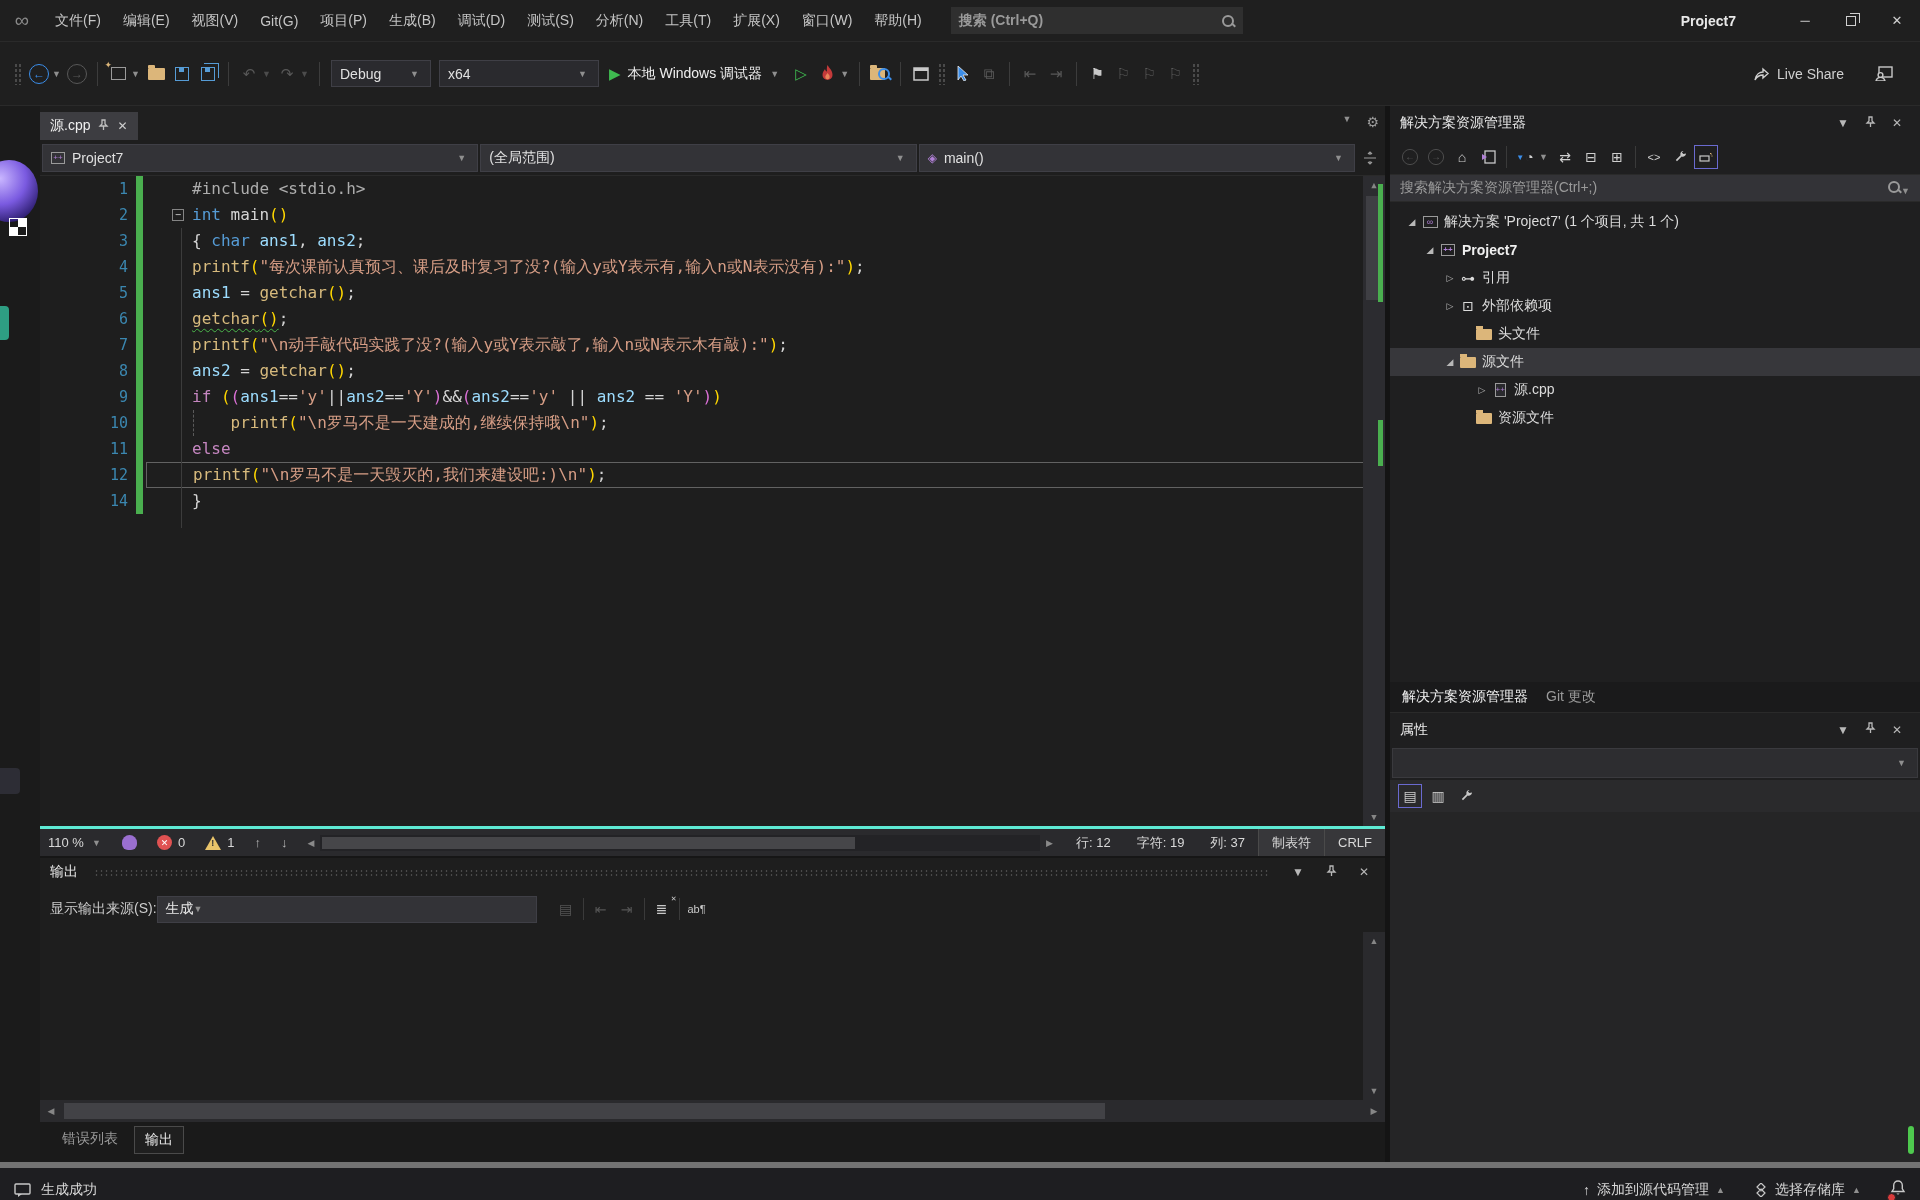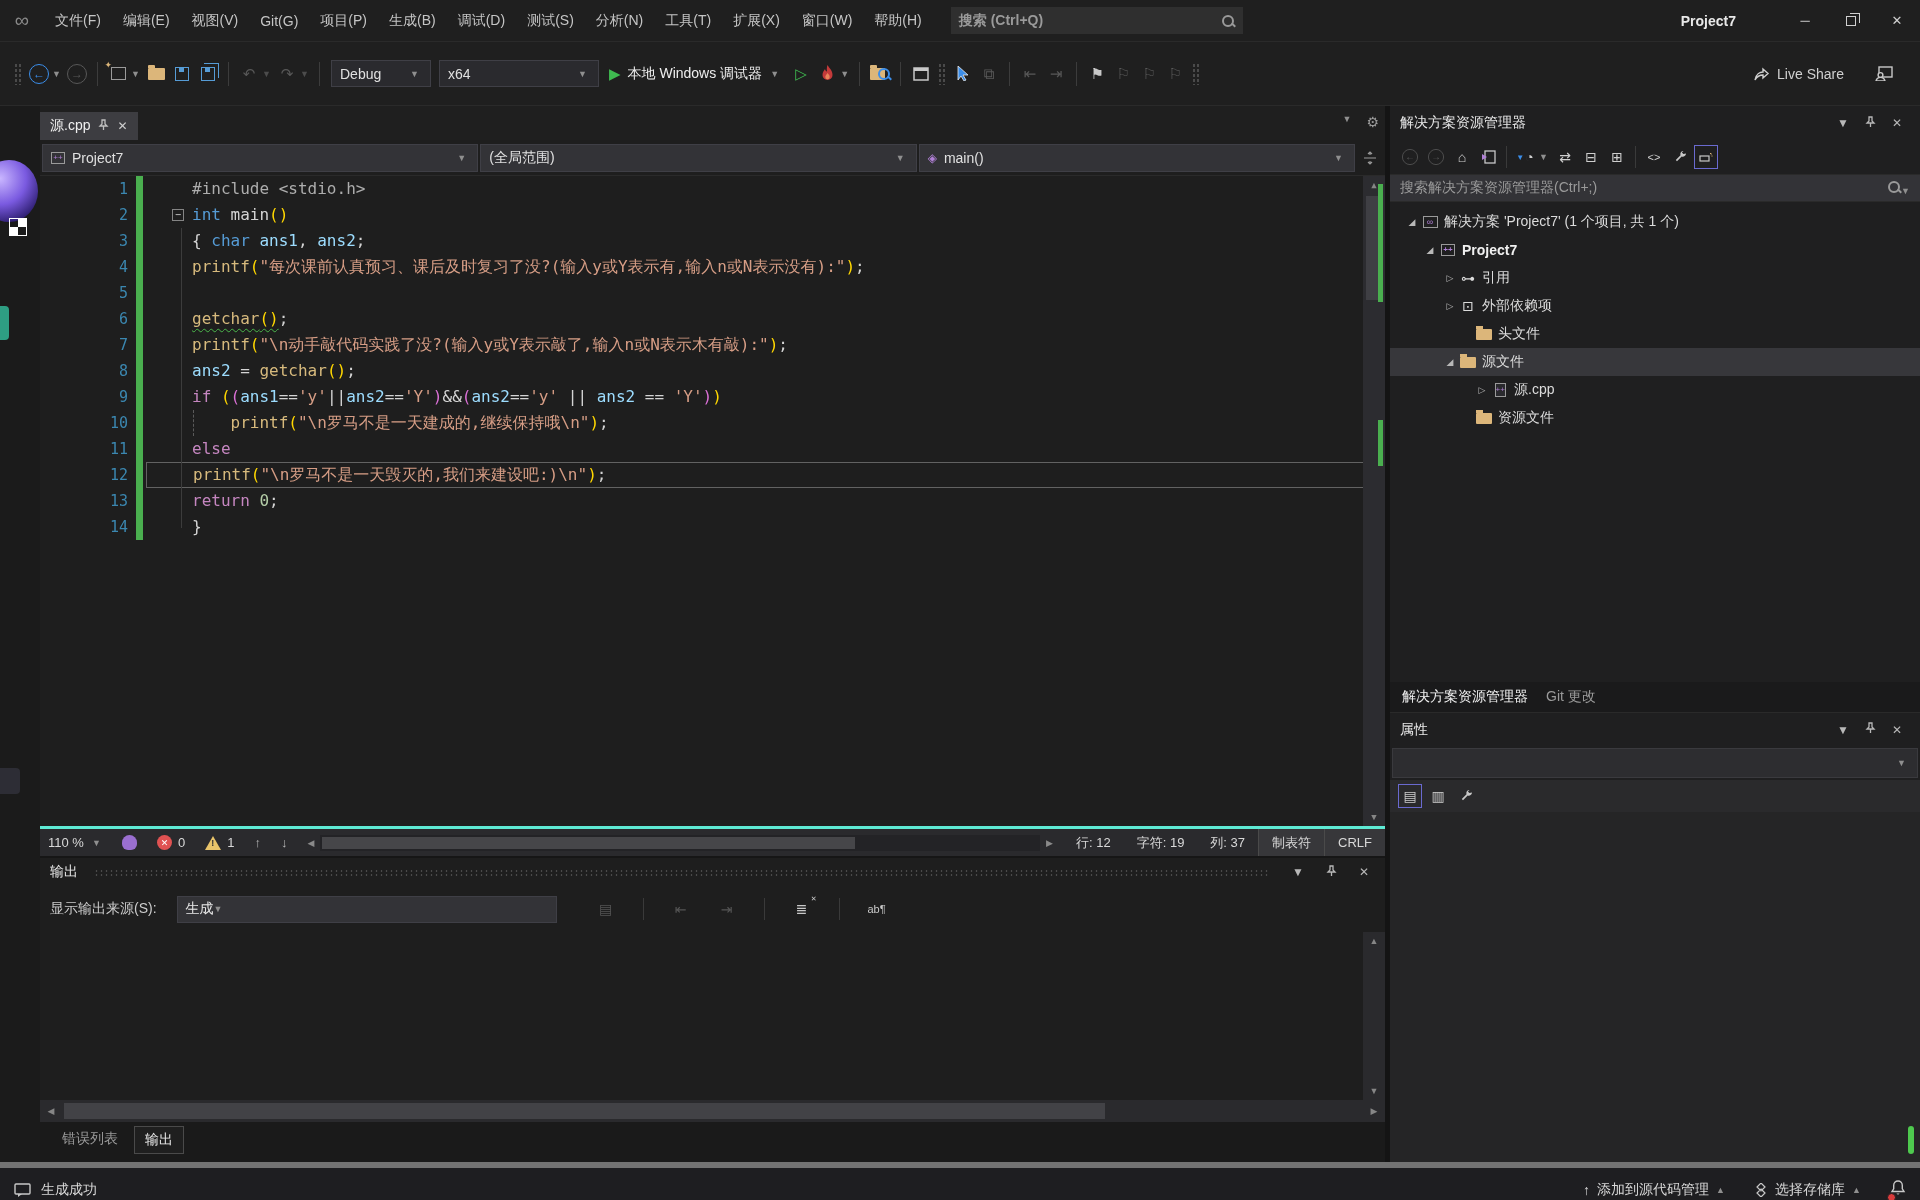--- a/index.html
+++ b/index.html
@@ -102,21 +102,21 @@
   .htrack{flex:1; height:16px; background:#232326; position:relative;}
   .hthumb{position:absolute; left:2px; top:2px; height:12px; width:74%; background:#464649;}
   .statcell{padding:0 13px; white-space:nowrap;}
   .statcell.box{background:#37373a; height:100%; display:flex; align-items:center; border-left:1px solid #4a4a4a;}
   
   .outpanel{flex:1; display:flex; flex-direction:column; background:#1e1e1e; border-top:2px solid #161616;}
   .outhead{height:28px; display:flex; align-items:center; padding:0 10px; gap:10px;}
   .outtitle{color:#e8e8e8;}
   .griprow{flex:1; height:7px; background-image:radial-gradient(#4a4a4a 1px,transparent 1.2px); background-size:5px 4px; margin:0 6px;}
   .outhead .hic{color:#b8b8b8; font-size:12px; padding:0 6px;}
-  .outsrc{height:46px; display:flex; align-items:center; padding:0 10px; gap:20px;}
+  .outsrc{height:46px; display:flex; align-items:center; padding:0 10px; gap:0;}
   .outsrc .lbl{color:#cccccc;}
   .srcdd{width:380px; height:27px; background:#333337; border:1px solid #3f3f46; display:flex; align-items:center; padding:0 8px; color:#e8e8e8;}
   .oic{min-width:26px; height:24px; display:flex; align-items:center; justify-content:center; color:#c8c8c8;}
   .oic.dim{color:#555;}
   .osep{width:1px;height:22px;background:#3a3a3a;margin:0 4px;}
   .clearic{position:relative;font-size:14px;}
   .clearic::after{content:"✕";position:absolute;right:-2px;top:-2px;font-size:7px;}
   .outbody{flex:1; position:relative; background:#1e1e1e;}
   .outvscroll{position:absolute;right:0;top:0;bottom:0;width:22px;background:#2a2a2d;}
   .outvscroll .arr{position:absolute;left:0;width:22px;height:18px;display:flex;align-items:center;justify-content:center;font-size:9px;color:#868686;}
@@ -344,29 +344,28 @@
             </svg>
         </div>
       </div>
 
       <div class="codearea">
         <div>
             <div class="code-line"><span class="ln">1</span><span class="lmargin"></span><span class="body"><span class="tok pp">#include &lt;stdio.h&gt;</span></span></div>
             <div class="code-line"><span class="ln">2</span><span class="lmargin"><span class="foldbox">−</span></span><span class="body"><span class="tok kw">int</span><span class="tok pln"> </span><span class="tok pln">main</span><span class="tok b1">()</span></span></div>
             <div class="code-line"><span class="ln">3</span><span class="lmargin"></span><span class="body"><span class="tok pln">{ </span><span class="tok kw">char</span><span class="tok pln"> </span><span class="tok var">ans1</span><span class="tok pln">, </span><span class="tok var">ans2</span><span class="tok pln">;</span></span></div>
             <div class="code-line"><span class="ln">4</span><span class="lmargin"></span><span class="body"><span class="tok fn">printf</span><span class="tok b1">(</span><span class="tok str">"每次课前认真预习、课后及时复习了没?(输入y或Y表示有,输入n或N表示没有):"</span><span class="tok b1">)</span><span class="tok pln">;</span></span></div>
-            <div class="code-line"><span class="ln">5</span><span class="lmargin"></span></div>
+            <div class="code-line"><span class="ln">5</span><span class="lmargin"></span><span class="body"><span class="tok var">ans1</span><span class="tok pln"> = </span><span class="tok fn">getchar</span><span class="tok b1">()</span><span class="tok pln">;</span></span></div>
             <div class="code-line"><span class="ln">6</span><span class="lmargin"></span><span class="body"><span class="tok fn squig">getchar</span><span class="tok b1 squig">()</span><span class="tok pln">;</span></span></div>
             <div class="code-line"><span class="ln">7</span><span class="lmargin"></span><span class="body"><span class="tok fn">printf</span><span class="tok b1">(</span><span class="tok str">"\n动手敲代码实践了没?(输入y或Y表示敲了,输入n或N表示木有敲):"</span><span class="tok b1">)</span><span class="tok pln">;</span></span></div>
             <div class="code-line"><span class="ln">8</span><span class="lmargin"></span><span class="body"><span class="tok var">ans2</span><span class="tok pln"> = </span><span class="tok fn">getchar</span><span class="tok b1">()</span><span class="tok pln">;</span></span></div>
             <div class="code-line"><span class="ln">9</span><span class="lmargin"></span><span class="body"><span class="tok ctl">if</span><span class="tok pln"> </span><span class="tok b1">(</span><span class="tok b2">(</span><span class="tok var">ans1</span><span class="tok op">==</span><span class="tok str">'y'</span><span class="tok op">||</span><span class="tok var">ans2</span><span class="tok op">==</span><span class="tok str">'Y'</span><span class="tok b2">)</span><span class="tok op">&amp;&amp;</span><span class="tok b2">(</span><span class="tok var">ans2</span><span class="tok op">==</span><span class="tok str">'y'</span><span class="tok op"> || </span><span class="tok var">ans2</span><span class="tok op"> == </span><span class="tok str">'Y'</span><span class="tok b2">)</span><span class="tok b1">)</span></span></div>
             <div class="code-line gl"><span class="ln">10</span><span class="lmargin"></span><span class="body"><span class="tok pln">    </span><span class="tok fn">printf</span><span class="tok b1">(</span><span class="tok str">"\n罗马不是一天建成的,继续保持哦\n"</span><span class="tok b1">)</span><span class="tok pln">;</span></span></div>
             <div class="code-line"><span class="ln">11</span><span class="lmargin"></span><span class="body"><span class="tok ctl">else</span></span></div>
             <div class="code-line cur"><span class="ln">12</span><span class="lmargin"></span><span class="body"><span class="tok fn">printf</span><span class="tok b1">(</span><span class="tok str">"\n罗马不是一天毁灭的,我们来建设吧:)\n"</span><span class="tok b1">)</span><span class="tok pln">;</span></span></div>
-            <div class="code-line"><span class="ln">13</span><span class="lmargin"></span><span class="body"><span class="tok ctl">return</span><span class="tok pln"> </span><span class="tok num">0</span><span class="tok pln">;</span></span></div>
             <div class="code-line"><span class="ln">14</span><span class="lmargin"></span><span class="body"><span class="tok pln">}</span></span></div>
           </div>
         <div class="foldguide"></div>
         <div class="vscroll">
           <span class="arr" style="top:0">▲</span>
           <div class="vthumb"></div>
           <div class="mark" style="top:8px;height:118px"></div>
           <div class="mark" style="top:244px;height:46px"></div>
           <span class="arr" style="bottom:0">▼</span>
         </div>

